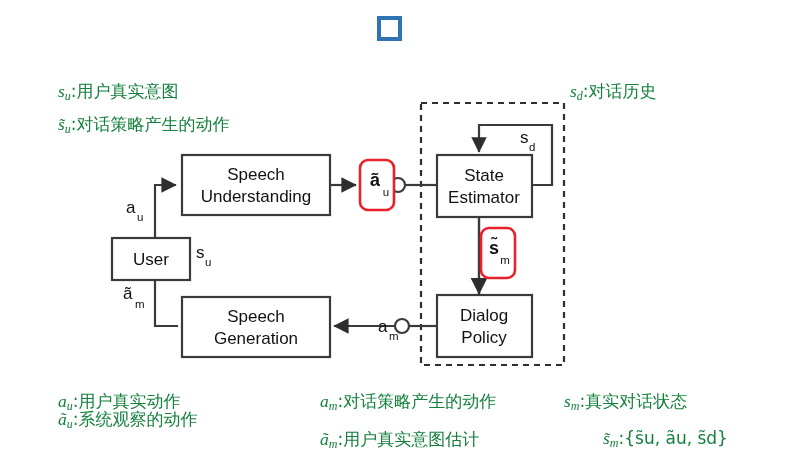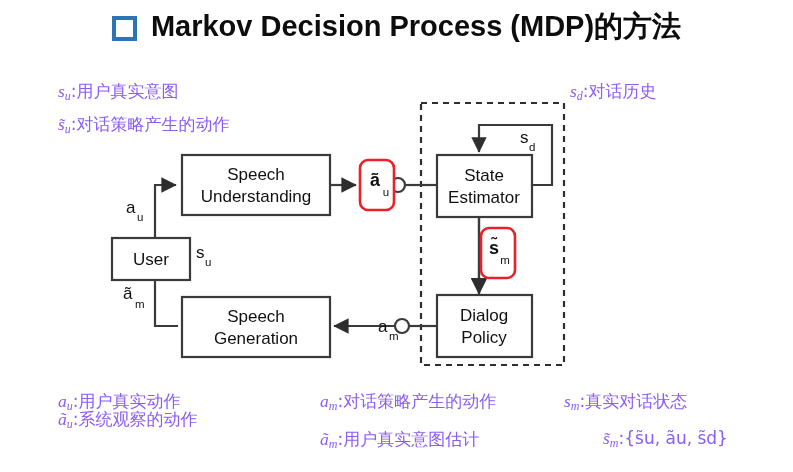--- a/index.html
+++ b/index.html
@@ -43,21 +43,21 @@
     white-space: nowrap;
     color: #0d0d0d;
   }
 
   
   .legend {
     position: absolute;
     font-family: "Liberation Serif", serif;
     font-size: 17.5px;
     white-space: nowrap;
-    color: #8b5cf6;
+    color: #15803d;
   }
   .legend .mvar {
     font-style: italic;
     font-family: "Liberation Serif", serif;
   }
   .legend .sub {
     font-style: italic;
     font-size: 12px;
     vertical-align: -0.28em;
     letter-spacing: 0;
@@ -97,21 +97,20 @@
     font-size: 18px;
     font-weight: 600;
     fill: #111111;
   }
 </style>
 </head>
 <body>
 
 <div id="title-bar">
   <div id="title-bullet"></div>
-  <div id="title-text">Markov Decision Process (MDP)的方法</div>
 </div>
 
 <div class="legend" style="left:58px; top:80px;">
   <span class="mvar">s<span class="sub">u</span></span><span class="cjk">:用户真实意图</span>
 </div>
 <div class="legend" style="left:58px; top:113px;">
   <span class="mvar">s̃<span class="sub">u</span></span><span class="cjk">:对话策略产生的动作</span>
 </div>
 
 <div class="legend" style="left:570px; top:80px;">

